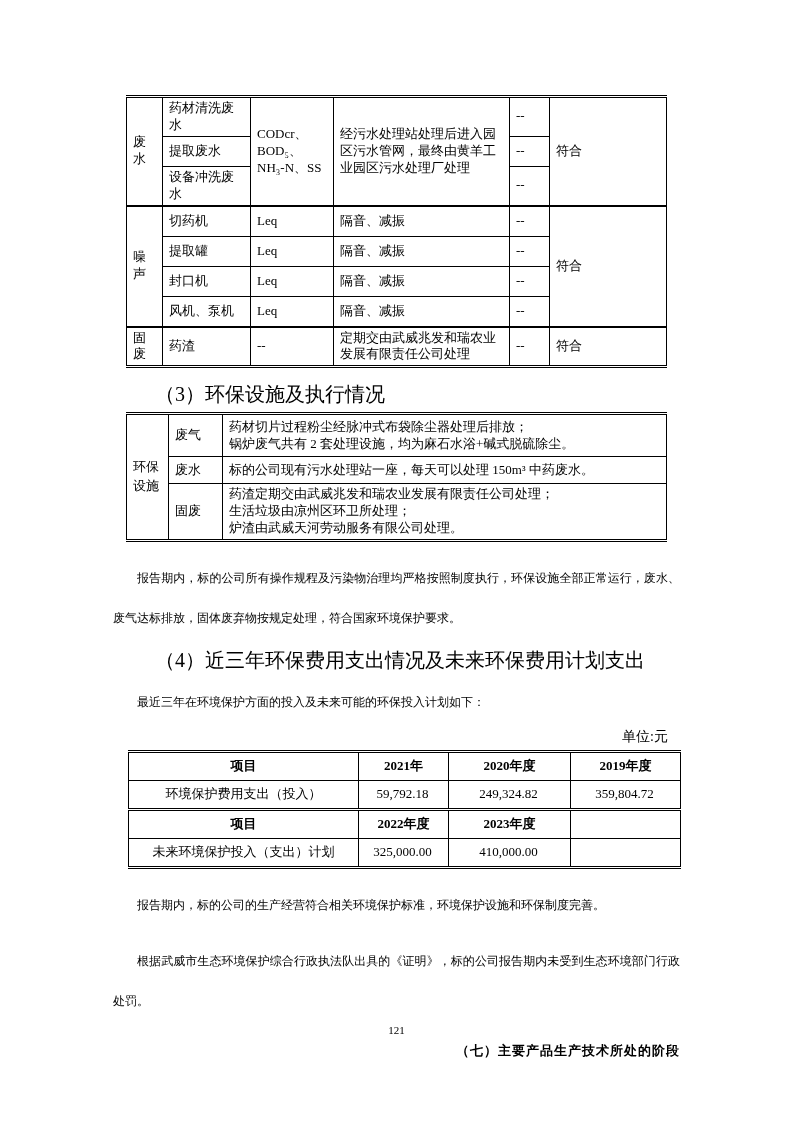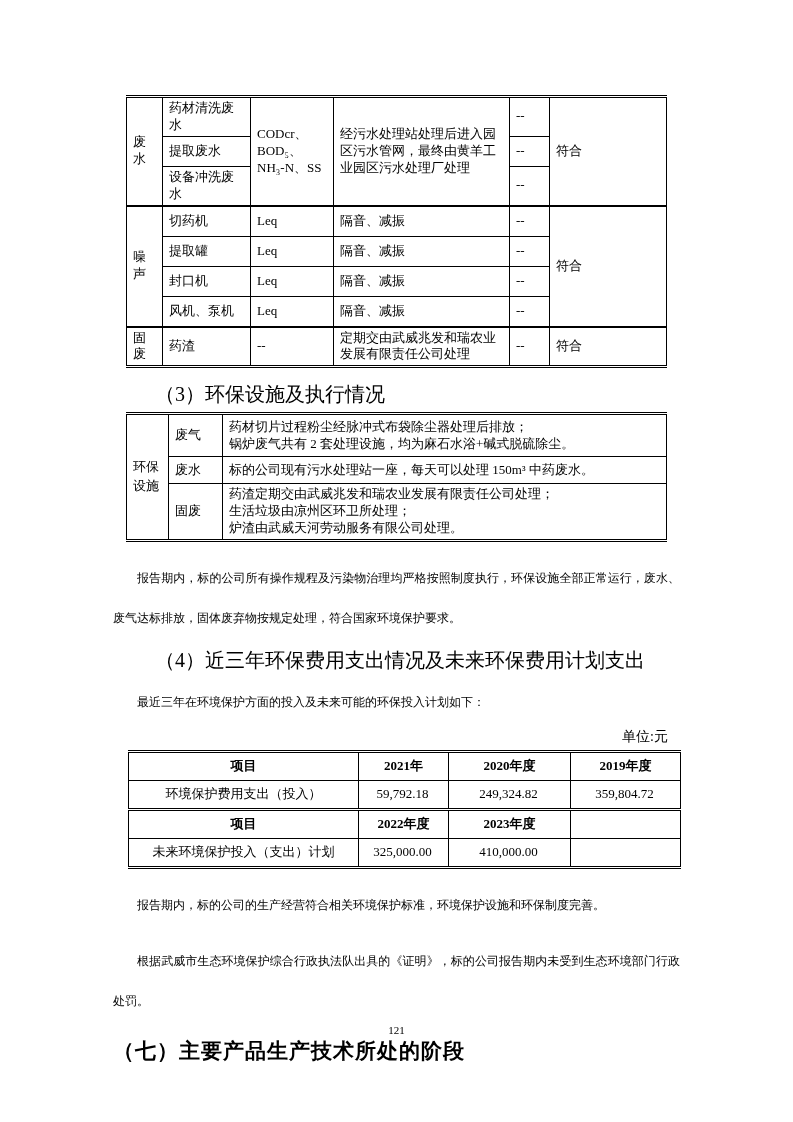--- a/index.html
+++ b/index.html
@@ -35,21 +35,21 @@
   .t3 tr.dbl td{border-bottom:3px double #000;}
 
   
   .h-num{font-size:20px;line-height:20px;margin:16px 0 8px 0;text-indent:2.1em;}
   .h4m{margin-top:12px;margin-bottom:0;}
   .h5m{margin-top:19px;margin-bottom:0;}
   .para{font-size:12px;line-height:40px;text-align:justify;text-indent:2em;margin:16px 0 0 0;}
   .para.tight{margin-top:12px;}
   .unit{font-size:14px;line-height:20px;text-align:right;padding-right:12px;margin:5px 0 3px 0;}
   .h-big{font-family:"Liberation Sans","DejaVu Sans",sans-serif;font-weight:bold;
-    font-size:21px;line-height:26px;margin:17px 0 0 0;letter-spacing:1px;}
+    font-size:13px;line-height:26px;margin:17px 0 0 0;letter-spacing:1px;text-align:right;}
   .page-num{position:absolute;top:1024px;left:0;width:100%;text-align:center;
     font-size:11px;}
 </style>
 </head>
 <body>
 
 <div class="page">
   <div class="content">
 
     <table class="t t1">

